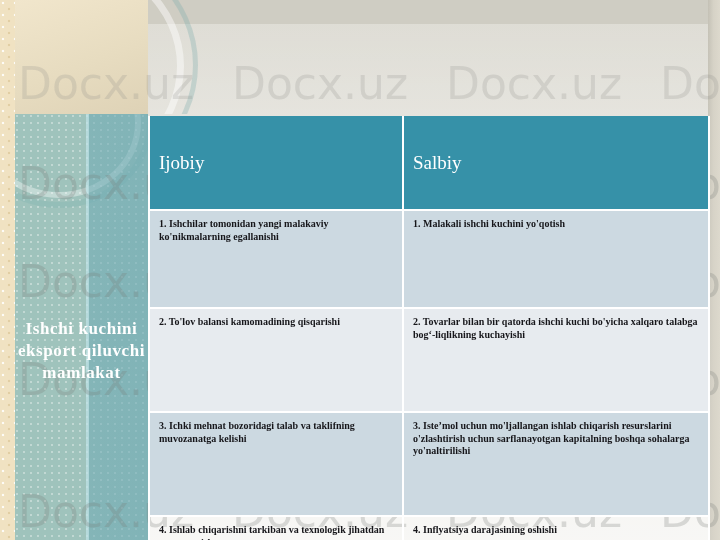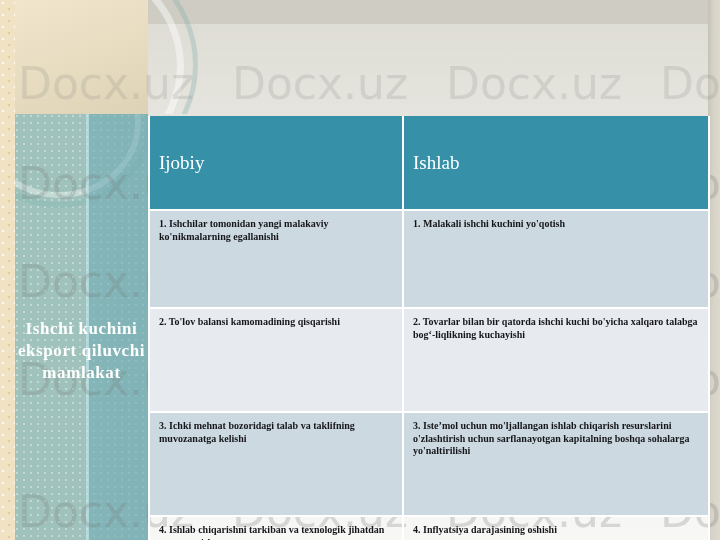--- a/index.html
+++ b/index.html
@@ -271,21 +271,21 @@
   <div class="row-label">Ishchi kuchini eksport qiluvchi mamlakat</div>
 
   <table class="table">
     <colgroup>
         <col class="c1">
         <col class="c2">
       </colgroup>
     <thead>
       <tr>
         <th>Ijobiy</th>
-        <th>Ishlab</th>
+        <th>Salbiy</th>
       </tr>
     </thead>
     <tbody>
       <tr class="r-odd h-row">
         <td>1. Ishchilar tomonidan yangi malakaviy ko'nikmalarning egallanishi</td>
         <td>1. Malakali ishchi kuchini yo'qotish</td>
       </tr>
       <tr class="r-even h-row2">
         <td>2. To'lov balansi kamomadining qisqarishi</td>
         <td>2. Tovarlar bilan bir qatorda ishchi kuchi bo'yicha xalqaro talabga bog‘-liqlikning kuchayishi</td>

